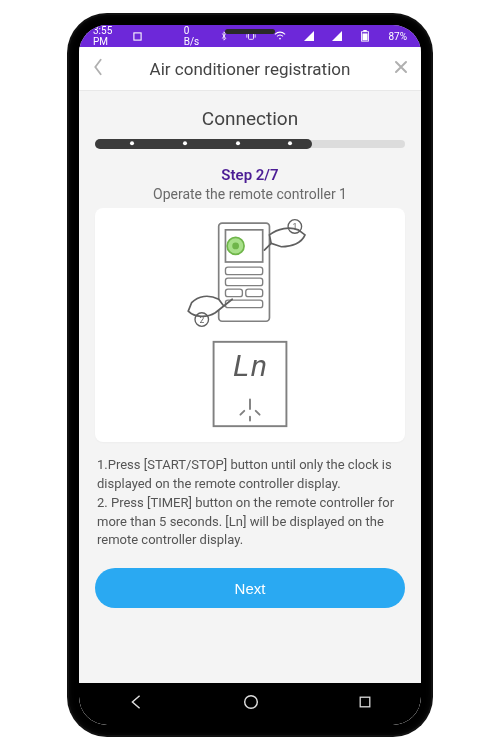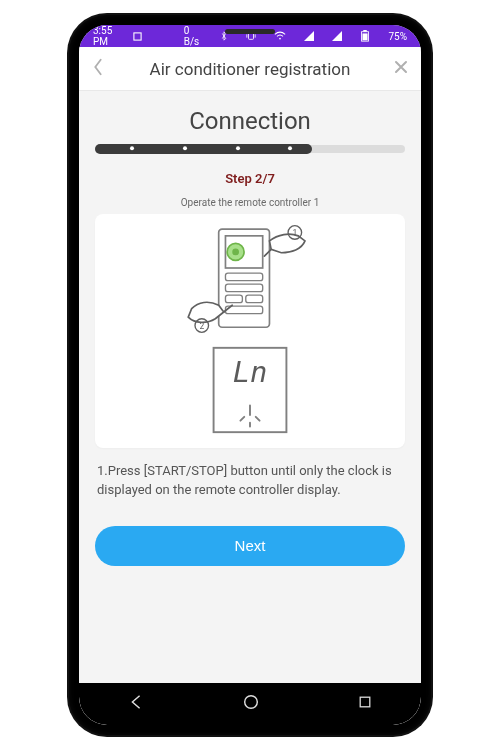--- a/index.html
+++ b/index.html
@@ -74,21 +74,21 @@
   .content {
     flex: 1;
     background: #f4f4f4;
     padding: 10px 16px 8px 16px;
     display: flex;
     flex-direction: column;
     overflow: hidden;
   }
   .section-title {
     text-align: center;
-    font-size: 24px;
+    font-size: 19px;
     color: #444;
     margin-top: 6px;
     margin-bottom: 8px;
     font-weight: 400;
   }
   .progress {
     position: relative;
     height: 10px;
     margin: 0 0 18px 0;
   }
@@ -107,43 +107,43 @@
     border-radius: 5px;
   }
   .dots {
     position:absolute; left:0; right:0; top:0; bottom:0;
   }
   .dot {
     position:absolute; top:50%; transform:translate(-50%,-45%);
     width:4px; height:4px; border-radius:50%; background:#fff;
   }
   .step-header { text-align:center; margin-bottom:6px; }
-  .step-label { font-weight:600; font-size:13px; color:#7f1d1d; }
-  .step-sub { font-size:10px; color:#6a6a6a; margin-top:11px; }
+  .step-label { font-weight:600; font-size:15px; color:#4c1d95; }
+  .step-sub { font-size:14px; color:#6a6a6a; margin-top:2px; }
   .card {
     background:#fff;
     border-radius:8px;
     padding:10px 8px;
     display:flex;
     flex-direction:column;
     align-items:center;
     gap:10px;
     box-shadow: 0 1px 2px rgba(0,0,0,0.03);
   }
   .illus1, .illus2 { display:block; }
   .illus2-wrap { padding-bottom:2px;font-style:italic; }
   .instructions {
     font-size: 13px;
     line-height: 1.45;
     color: #555;
     margin-top: 14px;
     padding: 0 2px;
   }
   .next-btn {
-    margin-top: 26px;
+    margin-top: 18px;
     background: #2aa9f2;
     color: #fff;
     border: none;
     border-radius: 26px;
     height: 40px;
     font-size: 15px;
     width: 100%;
     cursor: pointer;
   }
   .navbar {
@@ -204,21 +204,21 @@
               <path d="M0 10 L10 10 L10 0 Z" fill="#fff"></path>
             </svg>
         </span>
         <span class="sb-icon">
           <svg width="10" height="12" viewBox="0 0 10 14">
               <rect x="3" y="0" width="4" height="2" fill="#fff"></rect>
               <rect x="1" y="2" width="8" height="11" fill="none" stroke="#fff" stroke-width="1"></rect>
               <rect x="2" y="4" width="6" height="8" fill="#fff"></rect>
             </svg>
         </span>
-        <span>75%</span>
+        <span>87%</span>
       </div>
     </div>
 
     <div class="appbar">
       <div class="chev">
         <svg width="14" height="18" viewBox="0 0 12 20">
             <path d="M9 2 L3 10 L9 18" fill="none" stroke="#b0b0b0" stroke-width="2" stroke-linecap="round"></path>
           </svg>
       </div>
       <div class="appbar-title">Air conditioner registration</div>
@@ -290,20 +290,21 @@
               <line x1="34" y1="80" x2="38" y2="76"></line>
               <line x1="54" y1="80" x2="50" y2="76"></line>
               <line x1="44" y1="82" x2="44" y2="86"></line>
             </g>
           </svg>
         </div>
       </div>
 
       <div class="instructions">
         <div>1.Press [START/STOP] button until only the clock is displayed on the remote controller display.</div>
+        <div>2. Press [TIMER] button on the remote controller for more than 5 seconds. [Ln] will be displayed on the remote controller display.</div>
       </div>
 
       <button class="next-btn">Next</button>
     </div>
 
     <div class="navbar">
       <span class="nav-icon">
         <svg width="18" height="18" viewBox="0 0 20 20">
             <path d="M14 3 L6 10 L14 17" fill="none" stroke="#ddd" stroke-width="1.6"></path>
           </svg>

